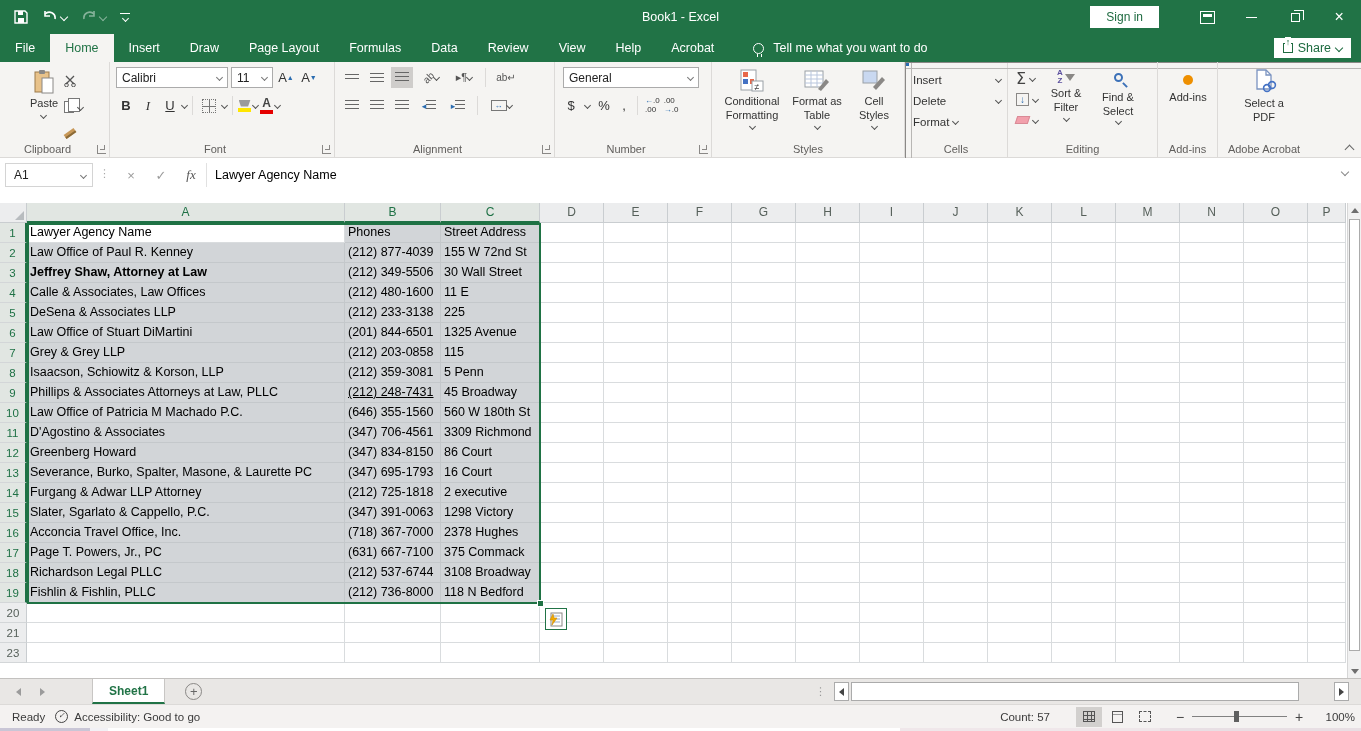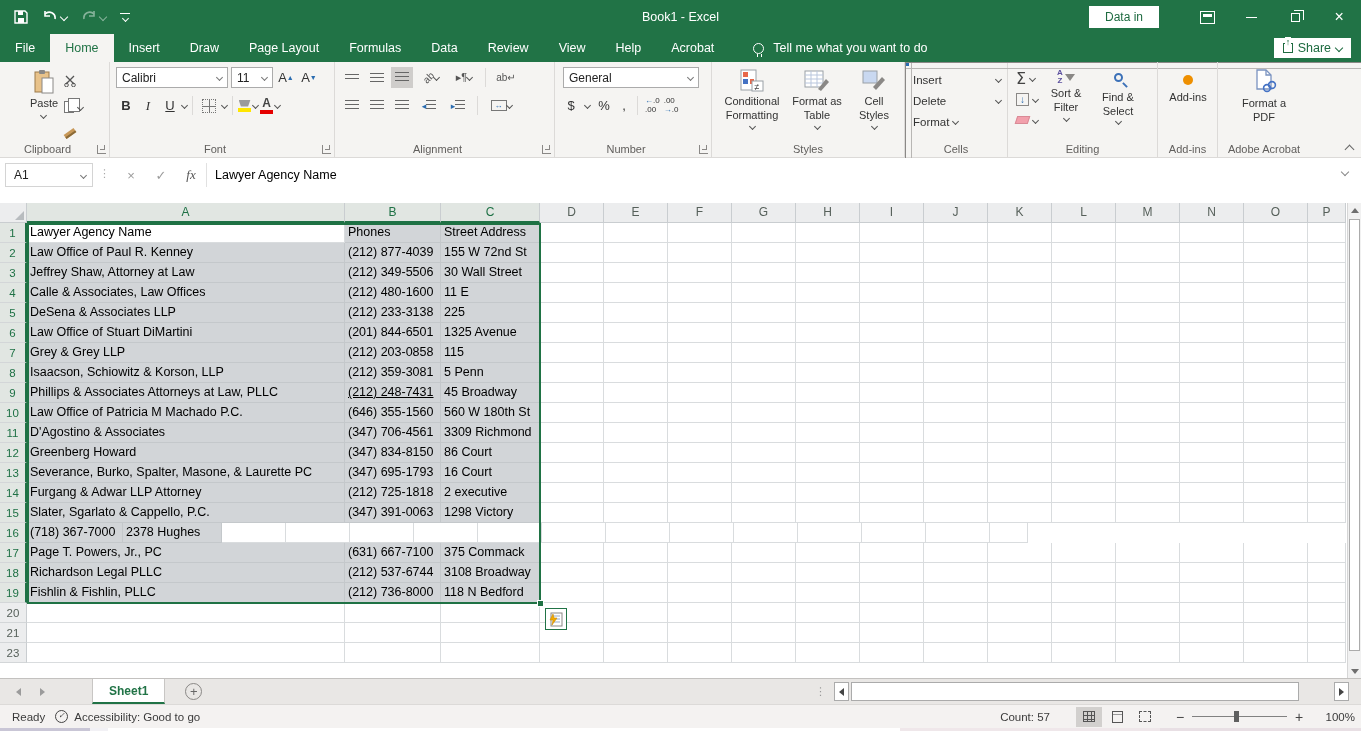--- a/index.html
+++ b/index.html
@@ -174,21 +174,21 @@
           <path d="M13 0 v5 h-5" fill="none" stroke="#fff" stroke-width="1.6"></path>
         </svg>
       <i class="chvw"></i>
     </span>
     <span class="qat-more">
         <i></i>
       </span>
   </div>
   <div class="tb-title">Book1 - Excel</div>
   <div class="tb-right">
-    <button class="signin" style="border:none;">Data in</button>
+    <button class="signin" style="border:none;">Sign in</button>
     <span class="tb-ic">
         <i class="ribbondisp"></i>
       </span>
     <span class="tb-ic">
         <i class="ic-min"></i>
       </span>
     <span class="tb-ic">
         <i class="ic-restore"></i>
       </span>
     <span class="tb-ic">
@@ -478,21 +478,21 @@
 
   <div class="rgroup" style="width:92px;border-right:none;">
     <div class="bigbtn" style="width:80px;">
       <svg class="pdf-svg" width="26" height="26" viewBox="0 0 26 26">
           <path d="M6 1 h9 l5 5 v14 h-14 z" fill="#fff" stroke="#7A93C0" stroke-width="1.3"></path>
           <path d="M15 1 v5 h5" fill="none" stroke="#7A93C0" stroke-width="1.3"></path>
           <circle cx="16" cy="19" r="3.4" fill="none" stroke="#4472C4" stroke-width="1.6"></circle>
           <circle cx="21" cy="16" r="3.4" fill="none" stroke="#4472C4" stroke-width="1.6"></circle>
         </svg>
       <span class="lbl">
-          <span style="width:46px;">Format a PDF</span>
+          <span style="width:46px;">Select a PDF</span>
         </span>
     </div>
     <span class="glabel full">Adobe Acrobat</span>
   </div>
 
   <i class="collapse-chv"></i>
 </div>
 
 <div class="fbar">
   <span class="namebox">
@@ -565,21 +565,21 @@
         <div class="cell" style="width: 64px;"></div>
         <div class="cell" style="width: 64px;"></div>
         <div class="cell" style="width: 64px;"></div>
         <div class="cell" style="width: 64px;"></div>
         <div class="cell" style="width: 64px;"></div>
         <div class="cell" style="width: 64px;"></div>
         <div class="cell" style="width: 38px;"></div>
       </div>
       <div class="g-row">
         <div class="rowhdr sel">3</div>
-        <div class="cell sel" style="width: 318px;">Jeffrey Shaw, Attorney at Law</div>
+        <div class="cell sel" style="width: 318px; font-weight: bold;">Jeffrey Shaw, Attorney at Law</div>
         <div class="cell sel" style="width: 96px;">(212) 349-5506</div>
         <div class="cell sel" style="width: 99px;">30 Wall Street</div>
         <div class="cell" style="width: 64px;"></div>
         <div class="cell" style="width: 64px;"></div>
         <div class="cell" style="width: 64px;"></div>
         <div class="cell" style="width: 64px;"></div>
         <div class="cell" style="width: 64px;"></div>
         <div class="cell" style="width: 64px;"></div>
         <div class="cell" style="width: 64px;"></div>
         <div class="cell" style="width: 64px;"></div>
@@ -812,20 +812,21 @@
         <div class="cell" style="width: 64px;"></div>
         <div class="cell" style="width: 64px;"></div>
         <div class="cell" style="width: 64px;"></div>
         <div class="cell" style="width: 64px;"></div>
         <div class="cell" style="width: 64px;"></div>
         <div class="cell" style="width: 64px;"></div>
         <div class="cell" style="width: 38px;"></div>
       </div>
       <div class="g-row">
         <div class="rowhdr sel">16</div>
+        <div class="cell sel" style="width: 318px;">Acconcia Travel Office, Inc.</div>
         <div class="cell sel" style="width: 96px;">(718) 367-7000</div>
         <div class="cell sel" style="width: 99px;">2378 Hughes</div>
         <div class="cell" style="width: 64px;"></div>
         <div class="cell" style="width: 64px;"></div>
         <div class="cell" style="width: 64px;"></div>
         <div class="cell" style="width: 64px;"></div>
         <div class="cell" style="width: 64px;"></div>
         <div class="cell" style="width: 64px;"></div>
         <div class="cell" style="width: 64px;"></div>
         <div class="cell" style="width: 64px;"></div>

